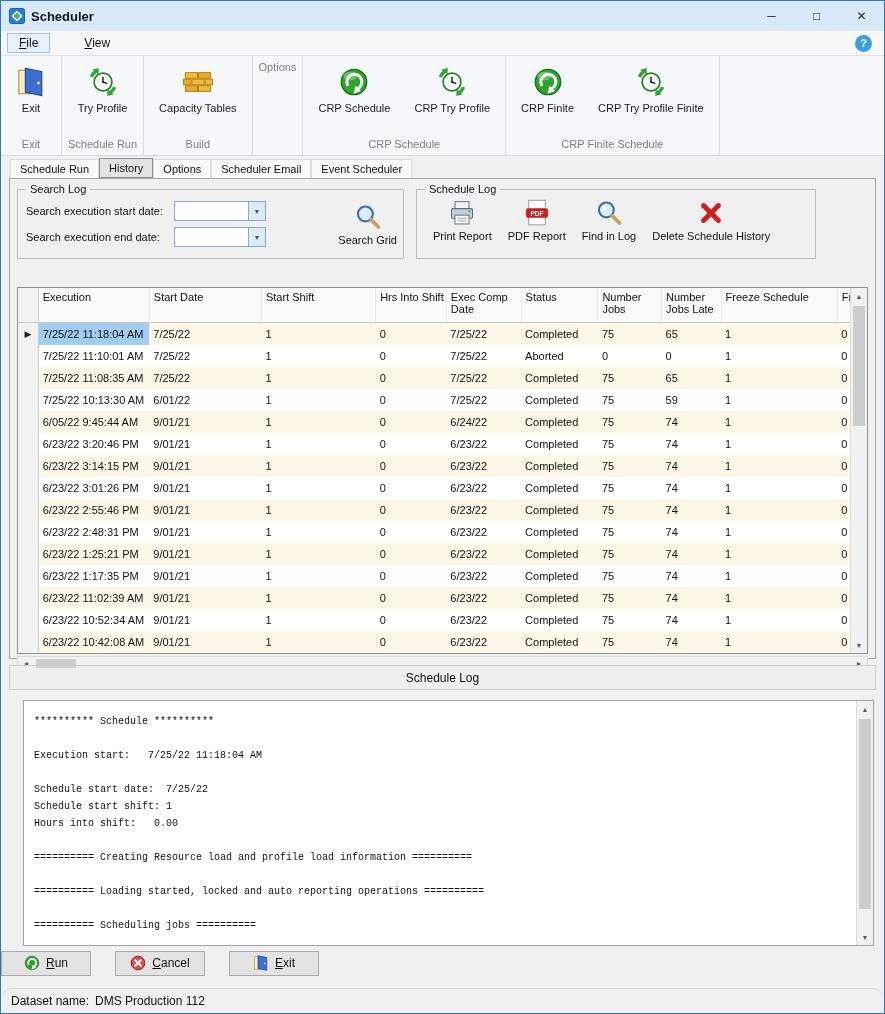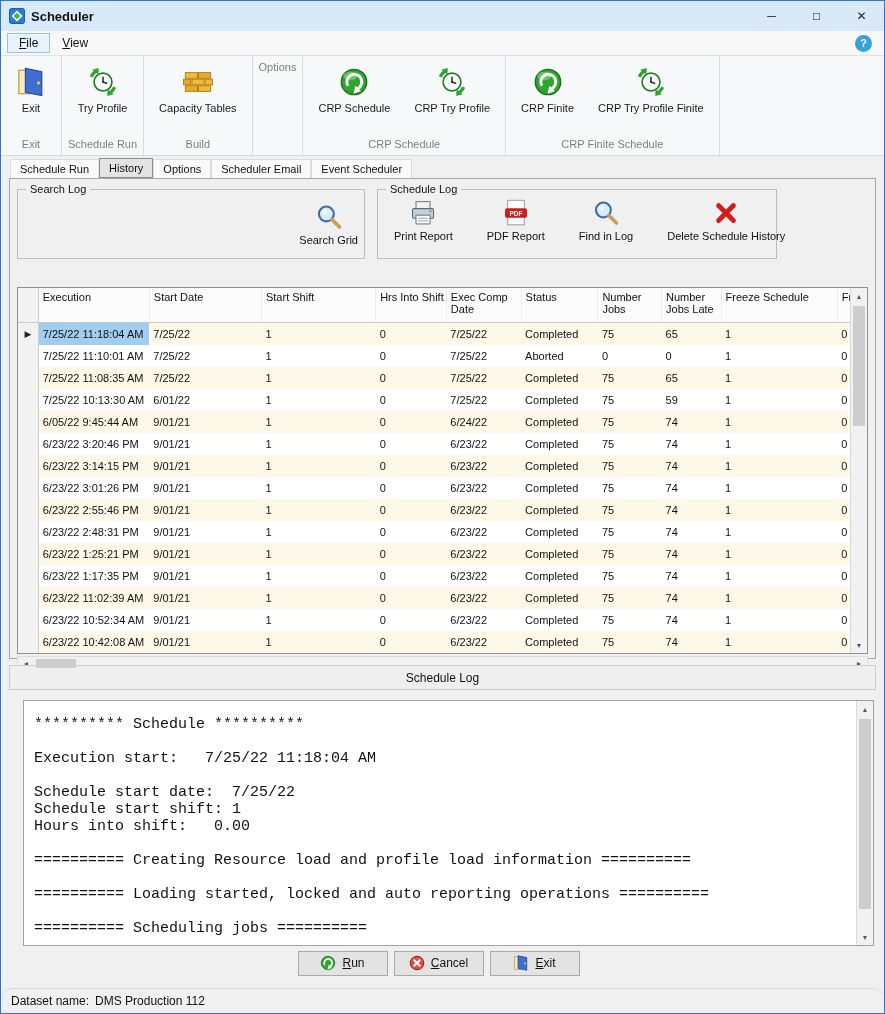--- a/index.html
+++ b/index.html
@@ -9,21 +9,21 @@
   .window { width: 885px; height: 1014px; border: 1px solid #3077c2; background: #f0f0f0; display: flex; flex-direction: column; }
 
   
   .titlebar { flex: none; height: 30px; background: #d8eafa; display: flex; align-items: center; padding-left: 8px; }
   .app-icon { width: 16px; height: 16px; margin-right: 6px; display: flex; }
   .window-title { font-size: 13px; font-weight: bold; }
   .win-controls { margin-left: auto; display: flex; height: 100%; }
   .win-btn { width: 45px; display: flex; align-items: center; justify-content: center; font-size: 12px; color: #222; cursor: pointer; }
 
   
-  .menubar { flex: none; height: 25px; background: #f8f8f8; border-bottom: 1px solid #e2e2e2; display: flex; align-items: center; padding-left: 6px; }
+  .menubar { flex: none; height: 25px; background: #f8f8f8; border-bottom: 1px solid #e2e2e2; display: flex; align-items: center; padding-left: 6px; gap: 22px; }
   .menu-item { font-size: 12px; padding: 3px 12px; cursor: pointer; display: inline-block; }
   .menu-item.active { background: #e7f2fb; border: 1px solid #9bc3e8; padding: 2px 11px; }
   .accel { display: inline-block; }
   .accel::first-letter { text-decoration: underline; }
   .help-badge { margin-left: auto; margin-right: 12px; width: 17px; height: 17px; border-radius: 50%; background: #38a0dc; color: #fff; font-weight: bold; font-size: 11px; display: flex; align-items: center; justify-content: center; cursor: pointer; }
 
   
   .ribbon { flex: none; height: 100px; background: #f7f8f9; border-bottom: 1px solid #d9d9d9; display: flex; align-items: stretch; }
   .ribbon-group { display: flex; flex-direction: column; border-right: 1px solid #dadada; padding: 2px 6px 0; }
   .ribbon-buttons { display: flex; flex: 1; align-items: flex-start; justify-content: center; gap: 6px; }
@@ -36,33 +36,33 @@
   .tabstrip { flex: none; height: 22px; display: flex; align-items: flex-end; padding-left: 9px; background: #f0f0f0; }
   .tab { font-size: 11px; padding: 3px 9px; cursor: pointer; background: #fafafa; border: 1px solid #dcdcdc; border-bottom: none; white-space: nowrap; }
   .tab.active { background: #e3e3e3; border: 1px solid #8f8f8f; }
 
   
   .main-panel { flex: none; height: 481px; margin: 0 8px; border: 1px solid #a7a7a7; background: #f0f0f0; padding: 5px 7px; display: flex; flex-direction: column; }
   .group-row { display: flex; flex: none; height: 70px; margin-top: 5px; }
 
   .groupbox { position: relative; border: 1px solid #bdbdbd; height: 70px; }
   .gb-title { position: absolute; top: -7px; left: 8px; background: #f0f0f0; padding: 0 4px; font-size: 11px; }
-  .searchlog-box { width: 348px; margin-right: 12px; }
+  .searchlog-box { width: 387px; margin-right: 12px; }
   .sl-content { display: flex; padding: 11px 6px 0 8px; }
   .field-col { flex: 1; }
   .field-row { display: flex; align-items: center; margin-bottom: 6px; }
   .field-label { font-size: 11px; width: 148px; }
   .combo { width: 92px; height: 20px; border: 1px solid #8aa8c8; background: #fff; display: flex; cursor: pointer; }
   .combo-value { flex: 1; font-size: 11px; padding: 3px 2px; overflow: hidden; }
   .combo-btn { width: 17px; background: #dcebf7; border-left: 1px solid #8aa8c8; display: flex; align-items: center; justify-content: center; font-size: 7px; color: #3a5a7a; }
   .tool-btn { display: flex; flex-direction: column; align-items: center; background: none; border: none; cursor: pointer; padding: 0; font-family: "Liberation Sans", sans-serif; }
   .tool-label { font-size: 11px; margin-top: 3px; white-space: nowrap; color: #111; }
   .search-grid-btn { margin-left: 16px; margin-top: 2px; }
   .schedlog-box { width: 400px; }
-  .slg-content { display: flex; align-items: flex-end; padding: 9px 8px 0 16px; gap: 34px; }
+  .slg-content { display: flex; align-items: flex-end; padding: 9px 8px 0 16px; gap: 16px; }
 
   
   .grid-area { display: flex; flex: none; margin-top: 28px; height: 367px; border: 1px solid #909090; background: #fff; }
   .grid-viewport { flex: 1; overflow: hidden; }
   table.grid { border-collapse: collapse; table-layout: fixed; width: 931px; }
   table.grid th { font-weight: normal; font-size: 11px; text-align: left; vertical-align: top; padding: 3px 2px 0 4px; height: 34px; background: #fbfbfb; border-right: 1px solid #ececec; border-bottom: 1px solid #c9c9c9; overflow: hidden; }
   table.grid th.marker, table.grid td.marker { background: #f2f2f2; border-right: 1px solid #cfcfcf; padding: 0; text-align: center; }
   table.grid td { font-size: 11px; height: 22px; line-height: 22px; padding: 0 0 0 4px; white-space: nowrap; overflow: hidden; }
   table.grid td.marker { font-size: 9px; color: #222; }
   tr.row-odd td { background: #fdf8e8; }
@@ -76,26 +76,26 @@
   .scroll-track { flex: 1; position: relative; }
   .scroll-thumb { position: absolute; left: 2px; right: 2px; background: #cdcdcd; }
   .hscroll { flex: none; height: 15px; margin-top: 2px; background: #f1f1f1; border: 1px solid #dcdcdc; display: flex; }
   .hscroll .scroll-btn { width: 16px; height: 100%; }
   .hscroll-track { flex: 1; position: relative; }
   .hscroll-thumb { position: absolute; top: 2px; bottom: 2px; left: 2px; width: 40px; background: #cdcdcd; }
 
   
   .schedule-log-bar { flex: none; height: 25px; margin: 6px 8px 0; background: #efefef; border: 1px solid #cdcdcd; display: flex; align-items: center; justify-content: center; font-size: 12px; }
   .log-wrap { flex: none; height: 246px; margin: 10px 10px 0 22px; border: 1px solid #a3a3a3; background: #fff; display: flex; }
-  .log-content { flex: 1; padding: 15px 6px 0 10px; overflow: hidden; font-family: "Liberation Mono", monospace; font-size: 15px; }
+  .log-content { flex: 1; padding: 15px 6px 0 10px; overflow: hidden; font-family: "Liberation Mono", monospace; font-size: 10px; }
   .log-line { height: 17px; white-space: pre; overflow: hidden; }
   .log-vscroll { background: #f1f1f1; }
 
   
-  .footer { flex: none; height: 34px; display: flex; align-items: center; justify-content: center; gap: 6px; padding-right: 8px; }
+  .footer { flex: none; height: 34px; display: flex; align-items: center; justify-content: flex-start; gap: 24px; padding-right: 8px; }
   .footer-btn { width: 90px; height: 25px; background: #e3e3e3; border: 1px solid #a9a9a9; display: flex; align-items: center; justify-content: center; gap: 6px; font-size: 12px; cursor: pointer; font-family: "Liberation Sans", sans-serif; color: #111; }
   .f-icon { display: flex; }
   .statusbar { flex: none; height: 25px; margin-top: auto; border-top: 1px solid #d8d8d8; display: flex; align-items: center; padding-left: 10px; font-size: 12px; border-radius: 12px; }
   .sb-value { margin-left: 6px; }
 </style>
 </head>
 <body>
 
 <div class="window">
 
@@ -261,20 +261,34 @@
   </div>
 
   <div class="main-panel">
 
     <div class="group-row">
 
       <div class="groupbox searchlog-box">
         <span class="gb-title">Search Log</span>
         <div class="sl-content">
           <div class="field-col">
+            <div class="field-row">
+              <label class="field-label">Search execution start date:</label>
+              <div class="combo">
+                <div class="combo-value"></div>
+                <div class="combo-btn">▼</div>
+              </div>
+            </div>
+            <div class="field-row">
+              <label class="field-label">Search execution end date:</label>
+              <div class="combo">
+                <div class="combo-value"></div>
+                <div class="combo-btn">▼</div>
+              </div>
+            </div>
           </div>
           <button class="tool-btn search-grid-btn">
             <span class="f-icon">
               <svg width="28" height="28" viewBox="0 0 32 32">
                   <circle cx="13" cy="12.5" r="8.5" fill="#d9ecfa" stroke="#3f6f9f" stroke-width="2.4"></circle>
                   <circle cx="11" cy="10" r="3" fill="#f2f9ff" opacity="0.9"></circle>
                   <line x1="19.5" y1="19" x2="28" y2="27.5" stroke="#c9a05c" stroke-width="4.2" stroke-linecap="round"></line>
                 </svg>
             </span>
             <span class="tool-label">Search Grid</span>

